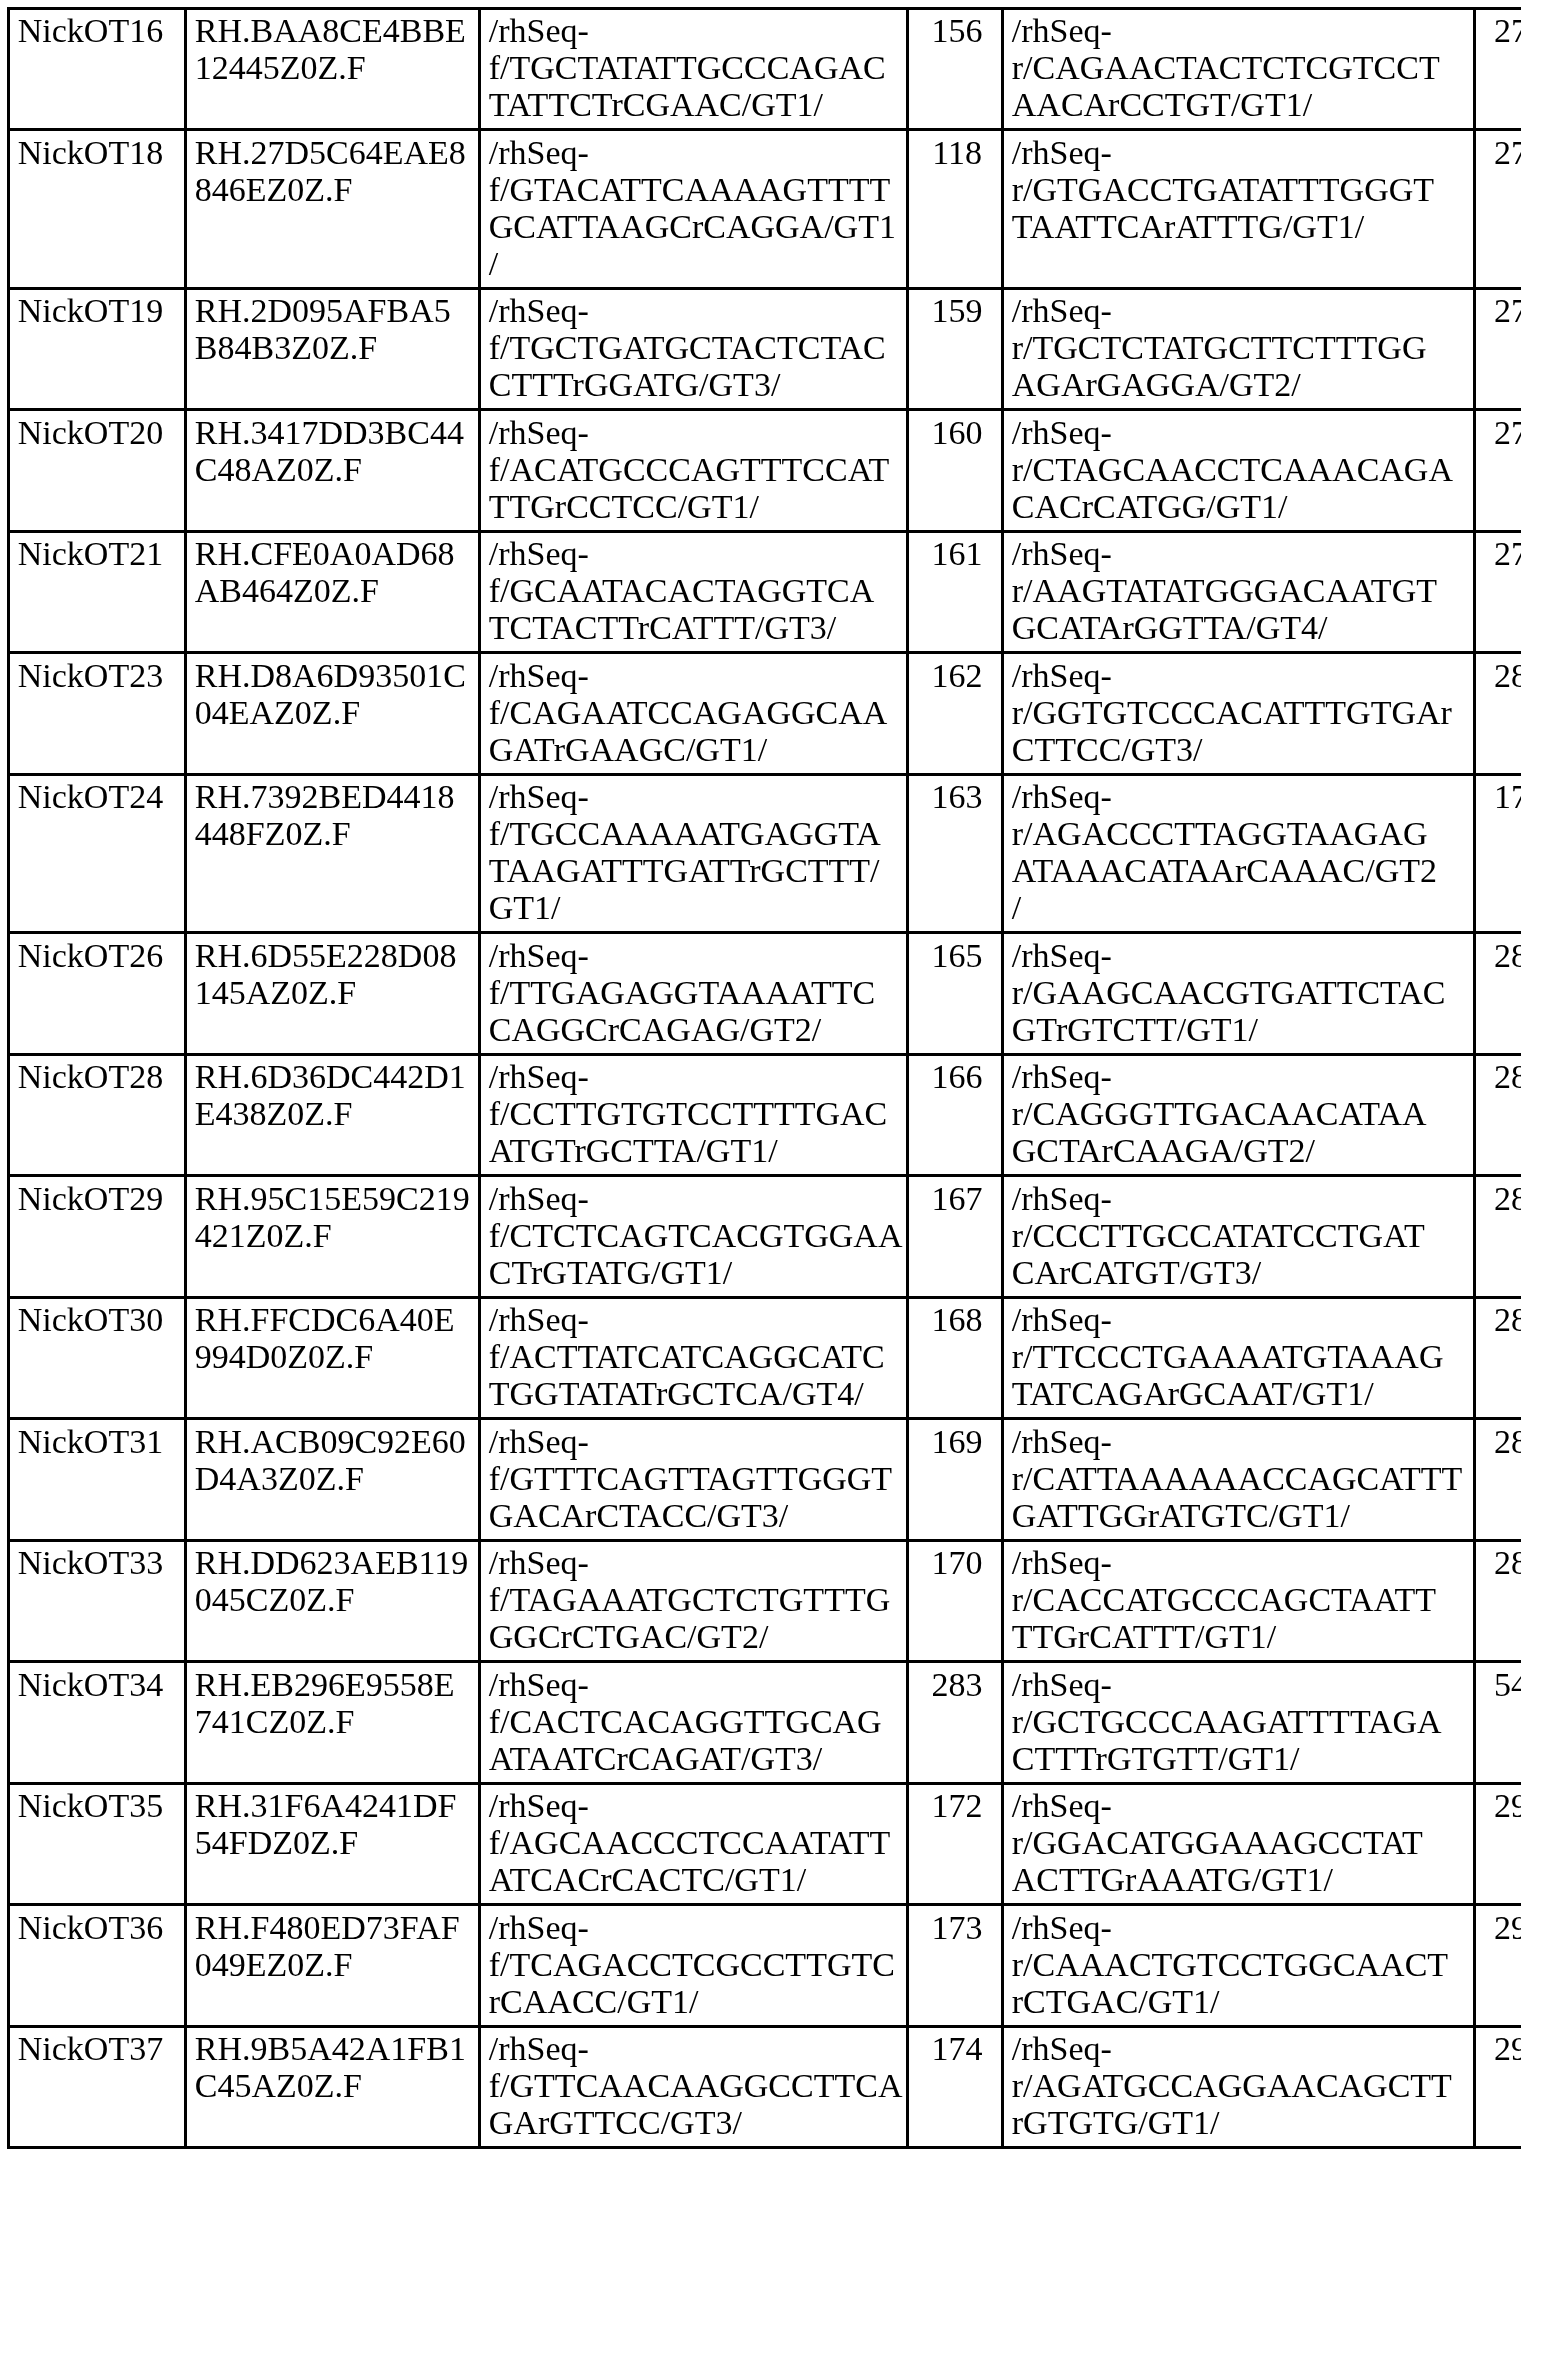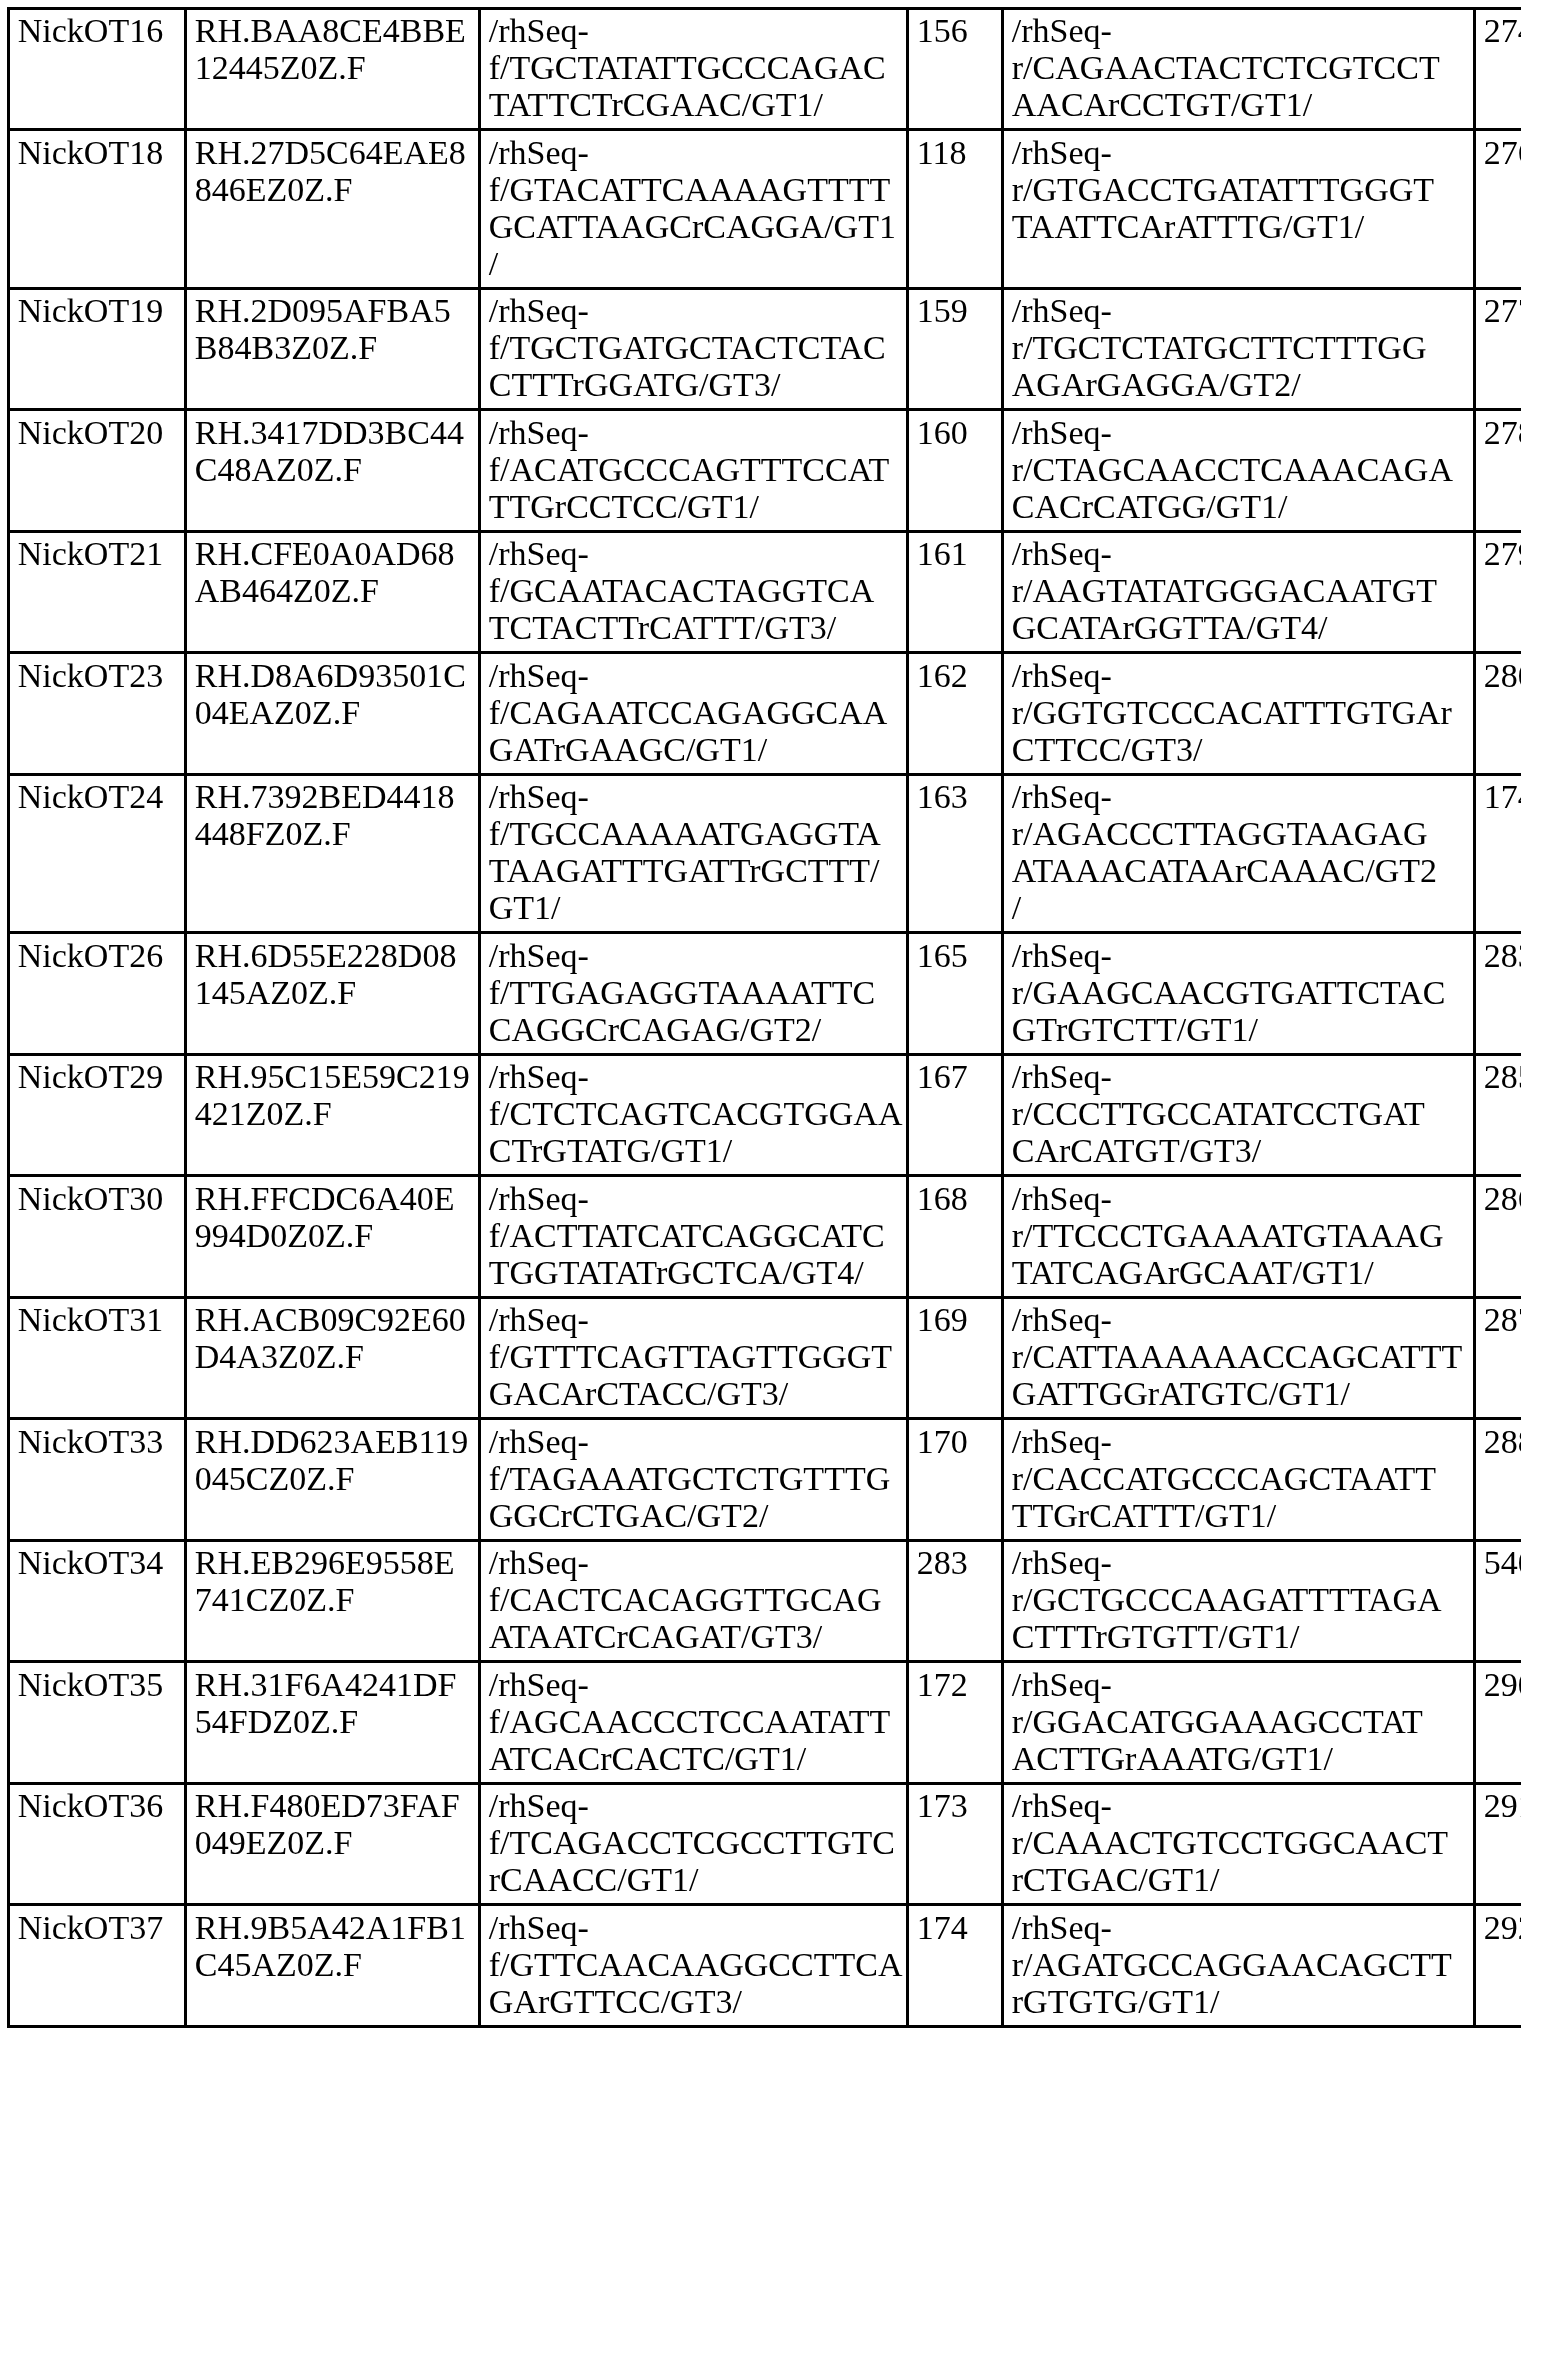--- a/index.html
+++ b/index.html
@@ -24,21 +24,21 @@
     font-size: 34px;
     line-height: 37px;
     color: #000000;
     white-space: pre-line;        
     overflow: hidden;
     word-break: keep-all;
   }
   td.col-name  { }
   td.col-id    { }
   td.col-seq   { }
-  td.col-num   { padding-left: 1.6px; padding-right: 1.6px; }
+  td.col-num   { text-align: center; padding-left: 1.6px; padding-right: 1.6px; }
 </style>
 </head>
 <body>
 
 <div class="page">
   <table class="primer-table">
     <colgroup>
       <col style="width:177px">
       <col style="width:294px">
       <col style="width:428px">
@@ -148,20 +148,33 @@
     <td class="col-seq">/rhSeq-
 f/TTGAGAGGTAAAATTC
 CAGGCrCAGAG/GT2/</td>
     <td class="col-num">165</td>
     <td class="col-seq">/rhSeq-
 r/GAAGCAACGTGATTCTAC
 GTrGTCTT/GT1/</td>
     <td class="col-num">283</td>
   </tr>
         <tr>
+    <td class="col-name">NickOT28</td>
+    <td class="col-id">RH.6D36DC442D1
+E438Z0Z.F</td>
+    <td class="col-seq">/rhSeq-
+f/CCTTGTGTCCTTTTGAC
+ATGTrGCTTA/GT1/</td>
+    <td class="col-num">166</td>
+    <td class="col-seq">/rhSeq-
+r/CAGGGTTGACAACATAA
+GCTArCAAGA/GT2/</td>
+    <td class="col-num">284</td>
+  </tr>
+        <tr>
     <td class="col-name">NickOT29</td>
     <td class="col-id">RH.95C15E59C219
 421Z0Z.F</td>
     <td class="col-seq">/rhSeq-
 f/CTCTCAGTCACGTGGAA
 CTrGTATG/GT1/</td>
     <td class="col-num">167</td>
     <td class="col-seq">/rhSeq-
 r/CCCTTGCCATATCCTGAT
 CArCATGT/GT3/</td>

